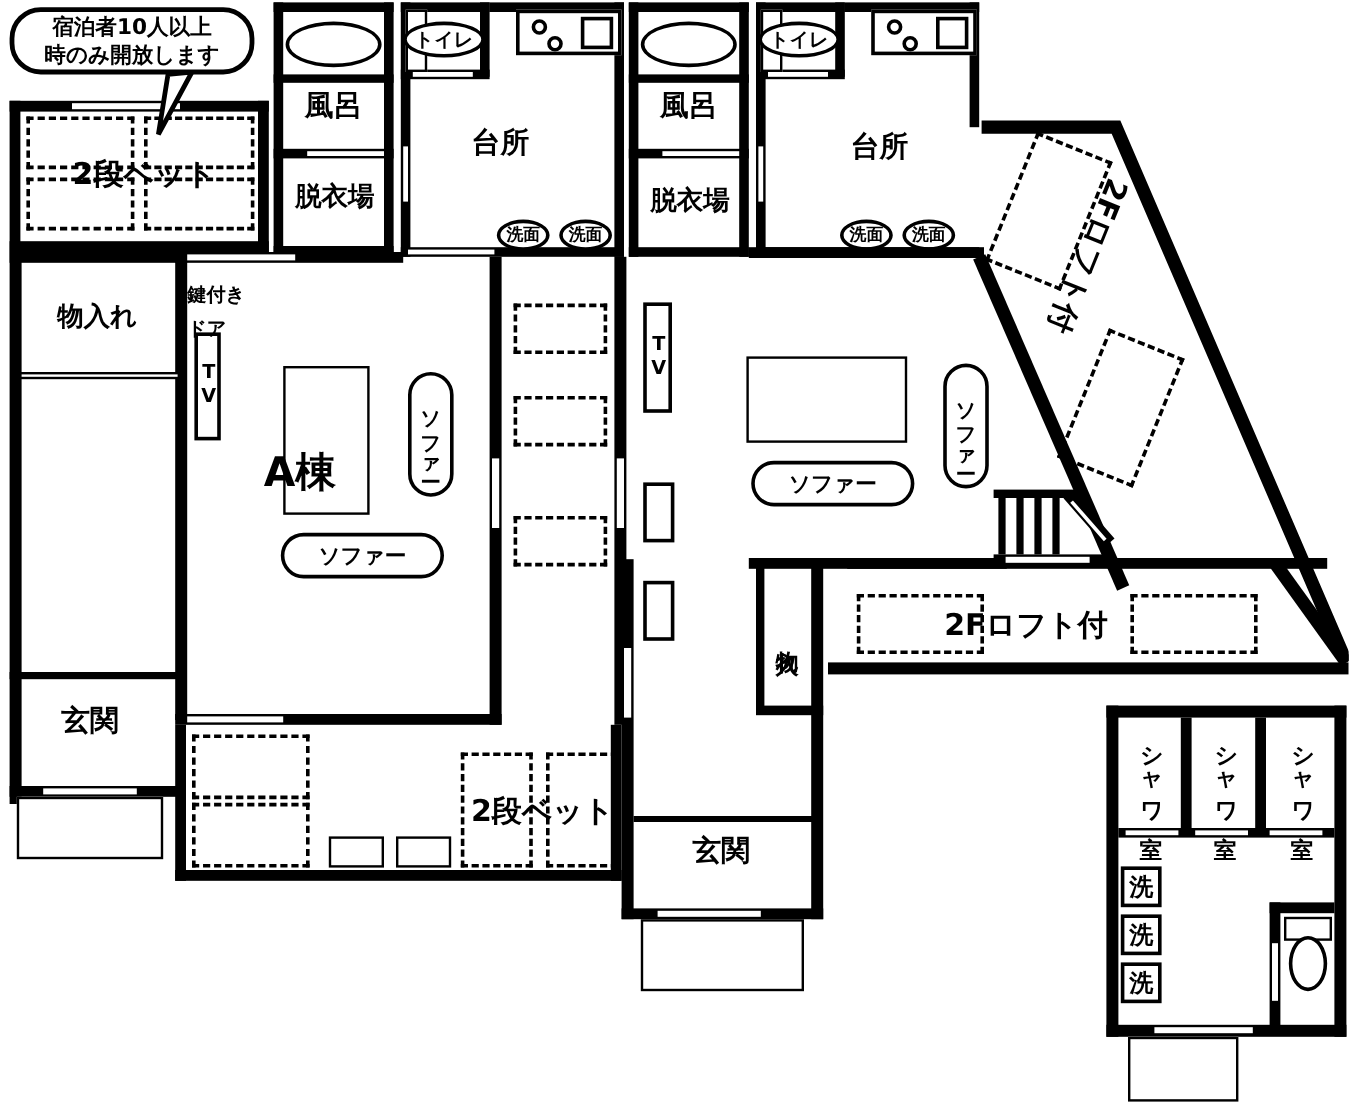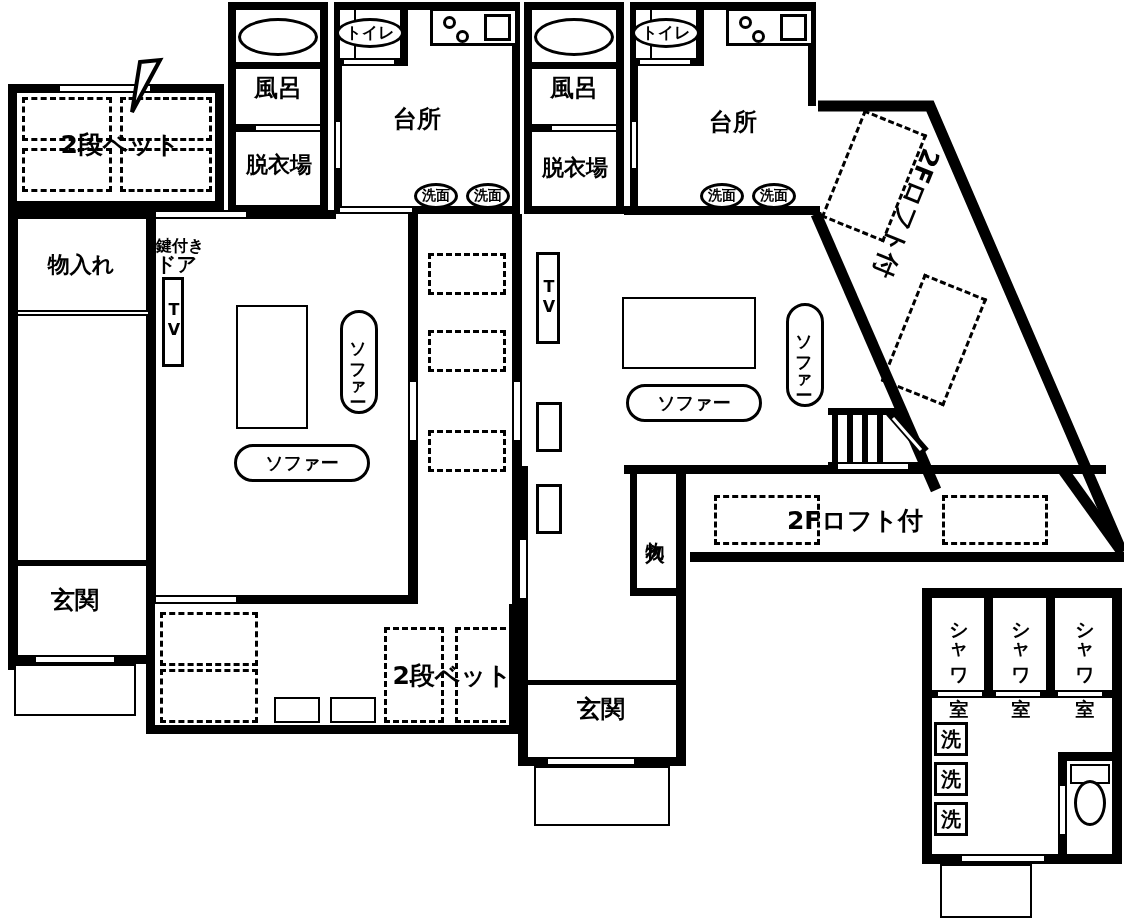--- a/index.html
+++ b/index.html
@@ -48,20 +48,24 @@
 
   <div class="dash" style="left:22px;top:97px;width:90px;height:44px;"></div>
   <div class="dash" style="left:120px;top:97px;width:92px;height:44px;"></div>
   <div class="dash" style="left:22px;top:148px;width:90px;height:44px;"></div>
   <div class="dash" style="left:120px;top:148px;width:92px;height:44px;"></div>
   <div class="lbl" style="left:30px;top:131px;width:180px;height:28px;font-size:25px;">2段ベット</div>
 
   <svg width="1124" height="919" style="z-index:39;pointer-events:none;">
     <polygon points="140,62 160,60 132,112" fill="#fff" stroke="#000" stroke-width="4"></polygon>
   </svg>
+  <div class="bubble" style="left:8px;top:6px;width:204px;height:56px;font-size:18px;">
+    <span>宿泊者10人以上</span>
+    <span>時のみ開放します</span>
+  </div>
 
   <div class="wall" style="left:228px;top:2px;width:8px;height:210px;"></div>
   <div class="wall" style="left:320px;top:2px;width:8px;height:210px;"></div>
   <div class="wall" style="left:228px;top:2px;width:100px;height:8px;"></div>
   <div class="wall" style="left:228px;top:62px;width:100px;height:7px;"></div>
   <div class="wall" style="left:228px;top:124px;width:100px;height:8px;"></div>
   <div class="fill" style="left:256px;top:126px;width:64px;height:4px;"></div>
   <div class="wall" style="left:228px;top:205px;width:100px;height:8px;"></div>
 
   <div class="oval" style="left:238px;top:18px;width:80px;height:38px;"></div>
@@ -114,23 +118,24 @@
   <div class="wall" style="left:146px;top:210px;width:190px;height:9px;"></div>
   <div class="fill" style="left:156px;top:212px;width:90px;height:5px;"></div>
   <div class="wall" style="left:408px;top:214px;width:10px;height:390px;"></div>
   <div class="fill" style="left:410px;top:382px;width:6px;height:58px;"></div>
   <div class="wall" style="left:146px;top:595px;width:272px;height:9px;"></div>
   <div class="fill" style="left:156px;top:597px;width:80px;height:5px;"></div>
 
   <div class="sq" style="left:162px;top:277px;width:22px;height:90px;"></div>
   <div class="lbl vert" style="left:163px;top:290px;width:20px;height:60px;font-size:16px;">TV</div>
   <div class="lbl" style="left:156px;top:236px;width:68px;height:20px;font-size:16px;justify-content:flex-start;">鍵付き</div>
-  <div class="lbl" style="left:156px;top:254px;width:68px;height:20px;font-size:20px;justify-content:flex-start;">ドア</div>
+  <div class="lbl" style="left:156px;top:264px;width:68px;height:20px;font-size:16px;justify-content:flex-start;">ドア</div>
 
   <div class="thin" style="left:236px;top:305px;width:72px;height:124px;"></div>
+  <div class="lbl" style="left:198px;top:375px;width:104px;height:40px;font-size:34px;">A棟</div>
   <div class="pill" style="left:340px;top:310px;width:38px;height:104px;font-size:17px;">
     <span class="vert">ソファー</span>
   </div>
   <div class="pill" style="left:234px;top:444px;width:136px;height:38px;font-size:18px;">
     <span>ソファー</span>
   </div>
 
   <div class="wall" style="left:512px;top:214px;width:10px;height:390px;"></div>
   <div class="fill" style="left:514px;top:382px;width:6px;height:58px;"></div>
   <div class="dash" style="left:428px;top:253px;width:78px;height:42px;"></div>

